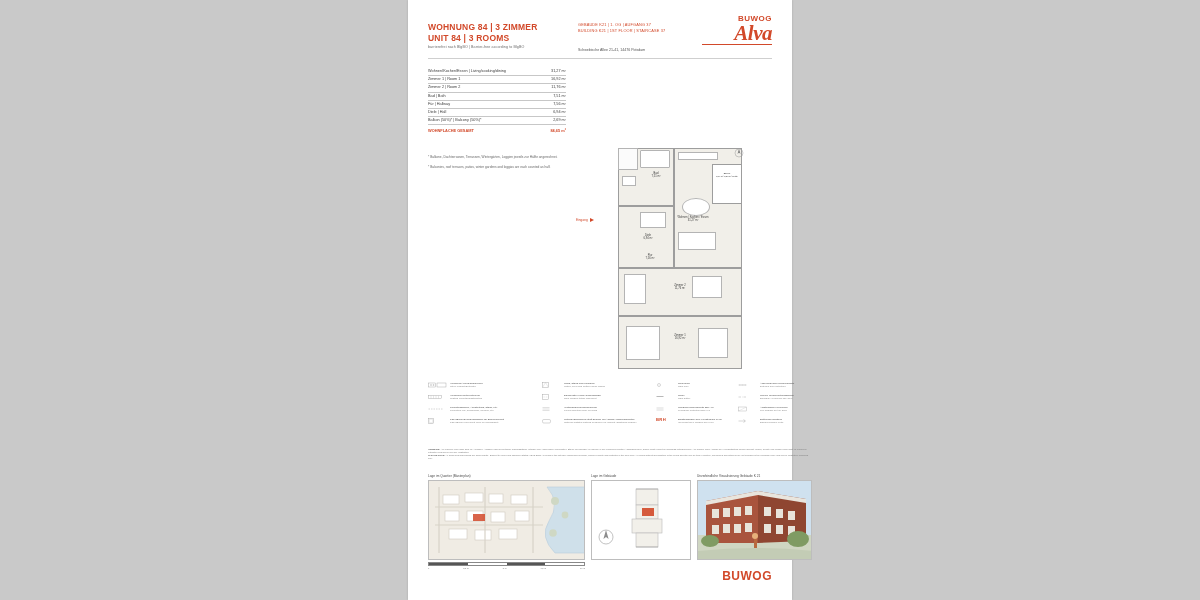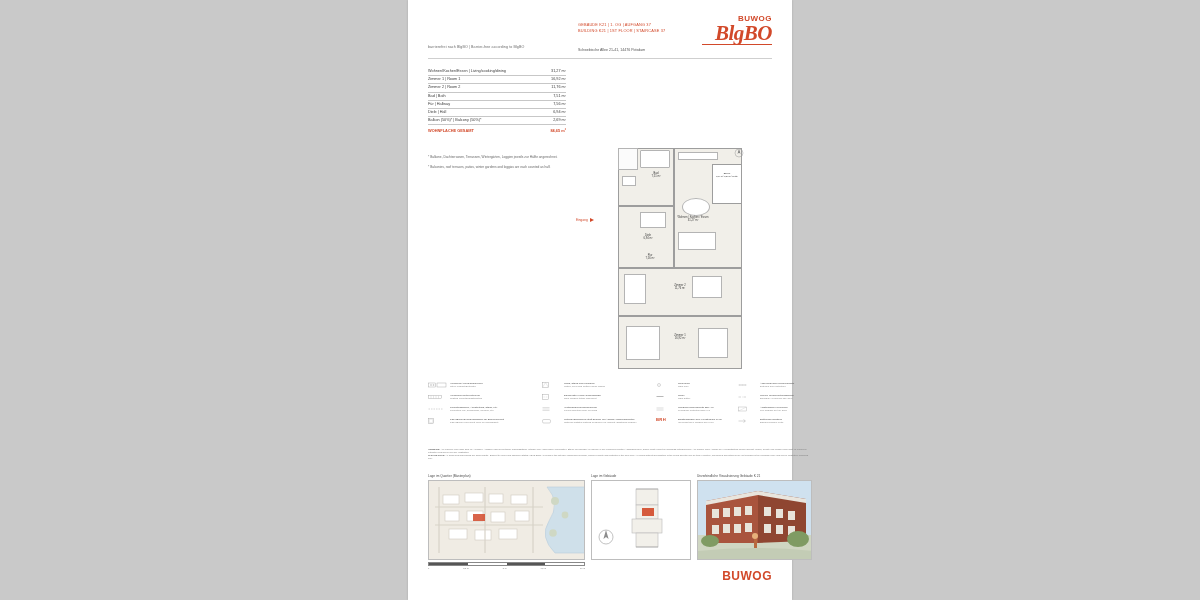--- a/index.html
+++ b/index.html
@@ -64,29 +64,33 @@
 
   .pad{position:absolute;left:20px;right:20px;top:0;bottom:0;}
 </style>
 </head>
 <body>
 
 <div class="page">
   <div class="pad">
 
     <div class="hdr">
+      <div class="unit">
+        <div>WOHNUNG 84   |  3 ZIMMER</div>
+        <div class="l2">UNIT 84          |  3 ROOMS</div>
+      </div>
       <div class="barrier">barrierefrei nach BlgBO | Barrier-free according to BlgBO</div>
       <div class="colmid">
         <div class="de">GEBÄUDE K21  |  1. OG  |  AUFGANG 37</div>
         <div class="en">BUILDING K21  |  1ST FLOOR  |  STAIRCASE 37</div>
       </div>
       <div class="addr">Schwebische Allee 21-41, 14476 Potsdam</div>
       <div class="brand">
         <div class="bw">BUWOG</div>
-        <div class="alva">BlgBO</div>
+        <div class="alva">Alva</div>
         <div class="rule"></div>
       </div>
     </div>
 
     <div class="rooms">
       <table>
         <tbody>
           <tr class="sep">
               <td>Wohnen/Kochen/Essen | Living/cooking/dining</td>
               <td class="v">31,27 m²</td>

